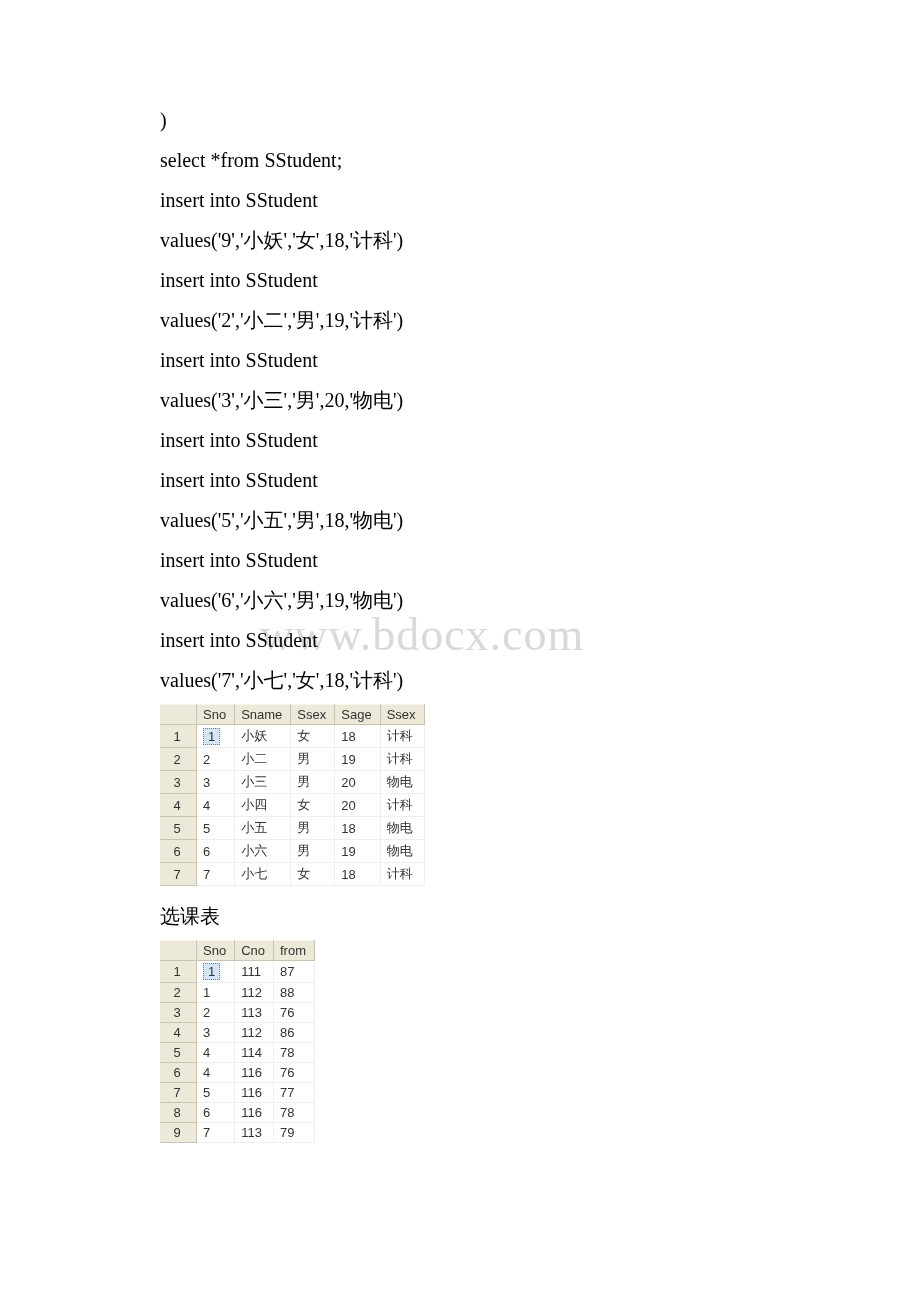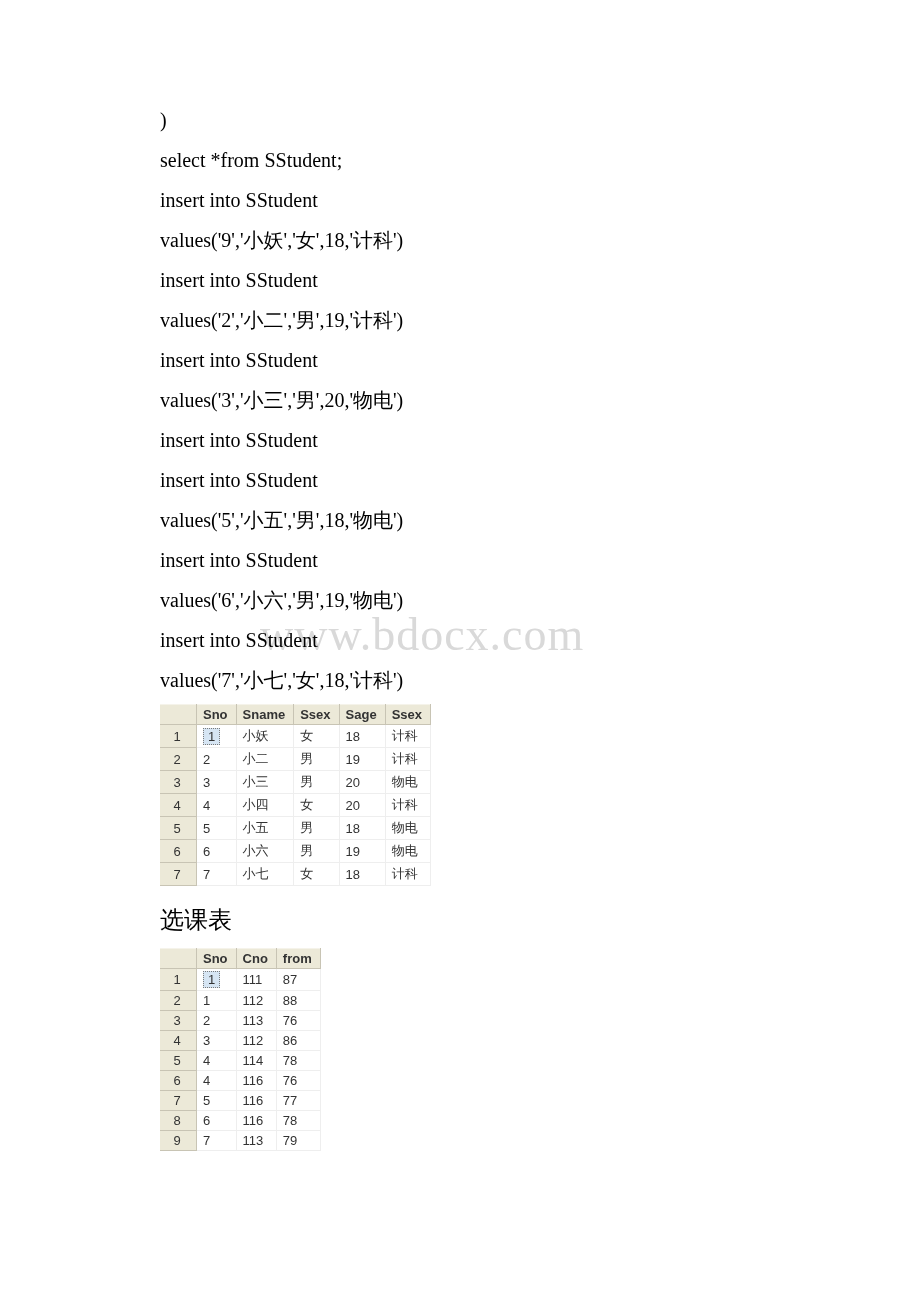--- a/index.html
+++ b/index.html
@@ -38,21 +38,21 @@
   }
   table.data-grid {
     border-collapse: collapse;
     font-family: Tahoma, Arial, sans-serif;
     font-size: 13px;
     color: #333;
     background: #fff;
   }
   table.data-grid th {
     background: #ece9d8;
-    font-weight: bold;
+    font-weight: normal;
     text-align: left;
     padding: 2px 8px 2px 6px;
     border-right: 1px solid #c8c4b4;
     border-bottom: 1px solid #c8c4b4;
     border-top: 1px solid #f5f3ea;
   }
   table.data-grid td {
     padding: 2px 8px 2px 6px;
     border-right: 1px solid #eee;
     border-bottom: 1px solid #eee;
@@ -70,21 +70,21 @@
     width: 22px;
   }
   .cell-selected {
     border: 1px dotted #7a7a7a;
     background: #d6e5f3;
     display: inline-block;
     padding: 0 4px;
     line-height: 15px;
   }
   .section-label {
-    font-size: 24px;
+    font-size: 20px;
     line-height: 2.0;
     margin-top: 10px;
     margin-bottom: 4px;
     font-family: "SimSun", serif;
   }
   .rel {
     position: relative;
     z-index: 1;
   }
 </style>

